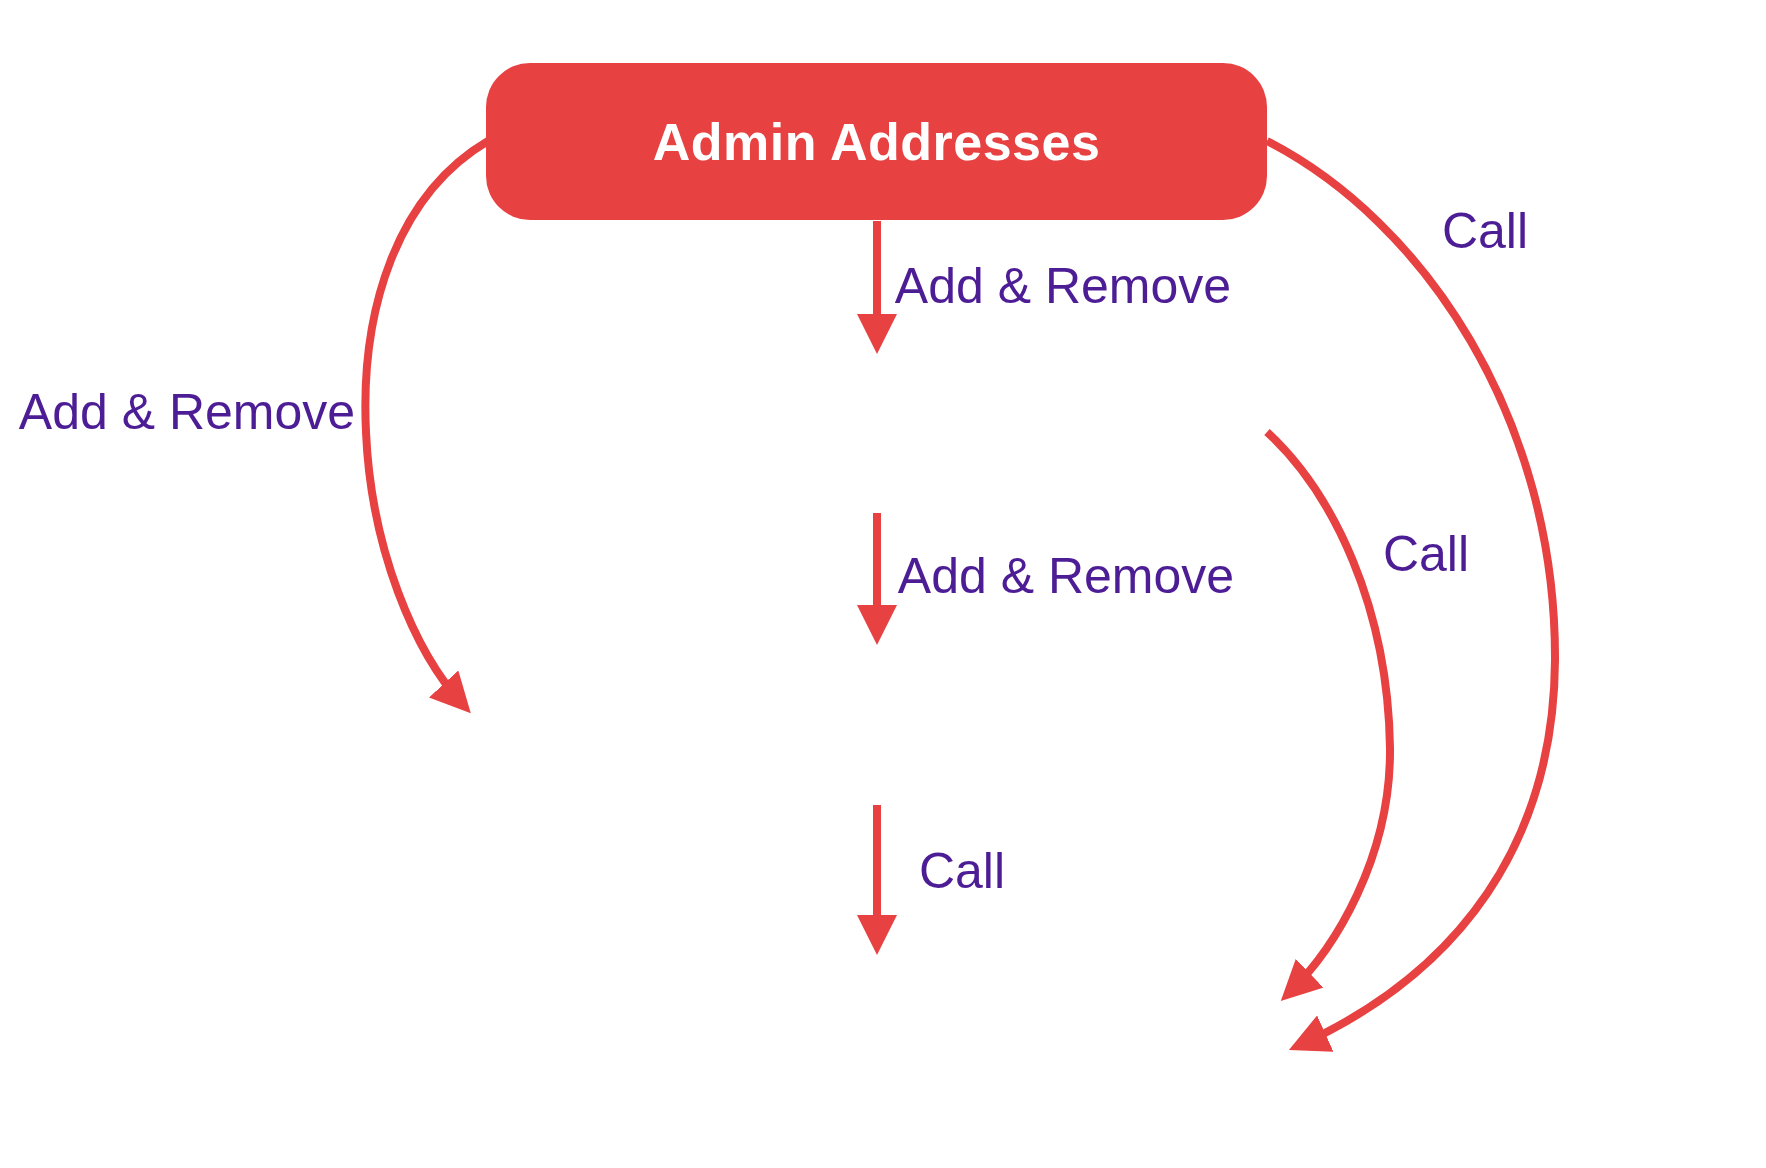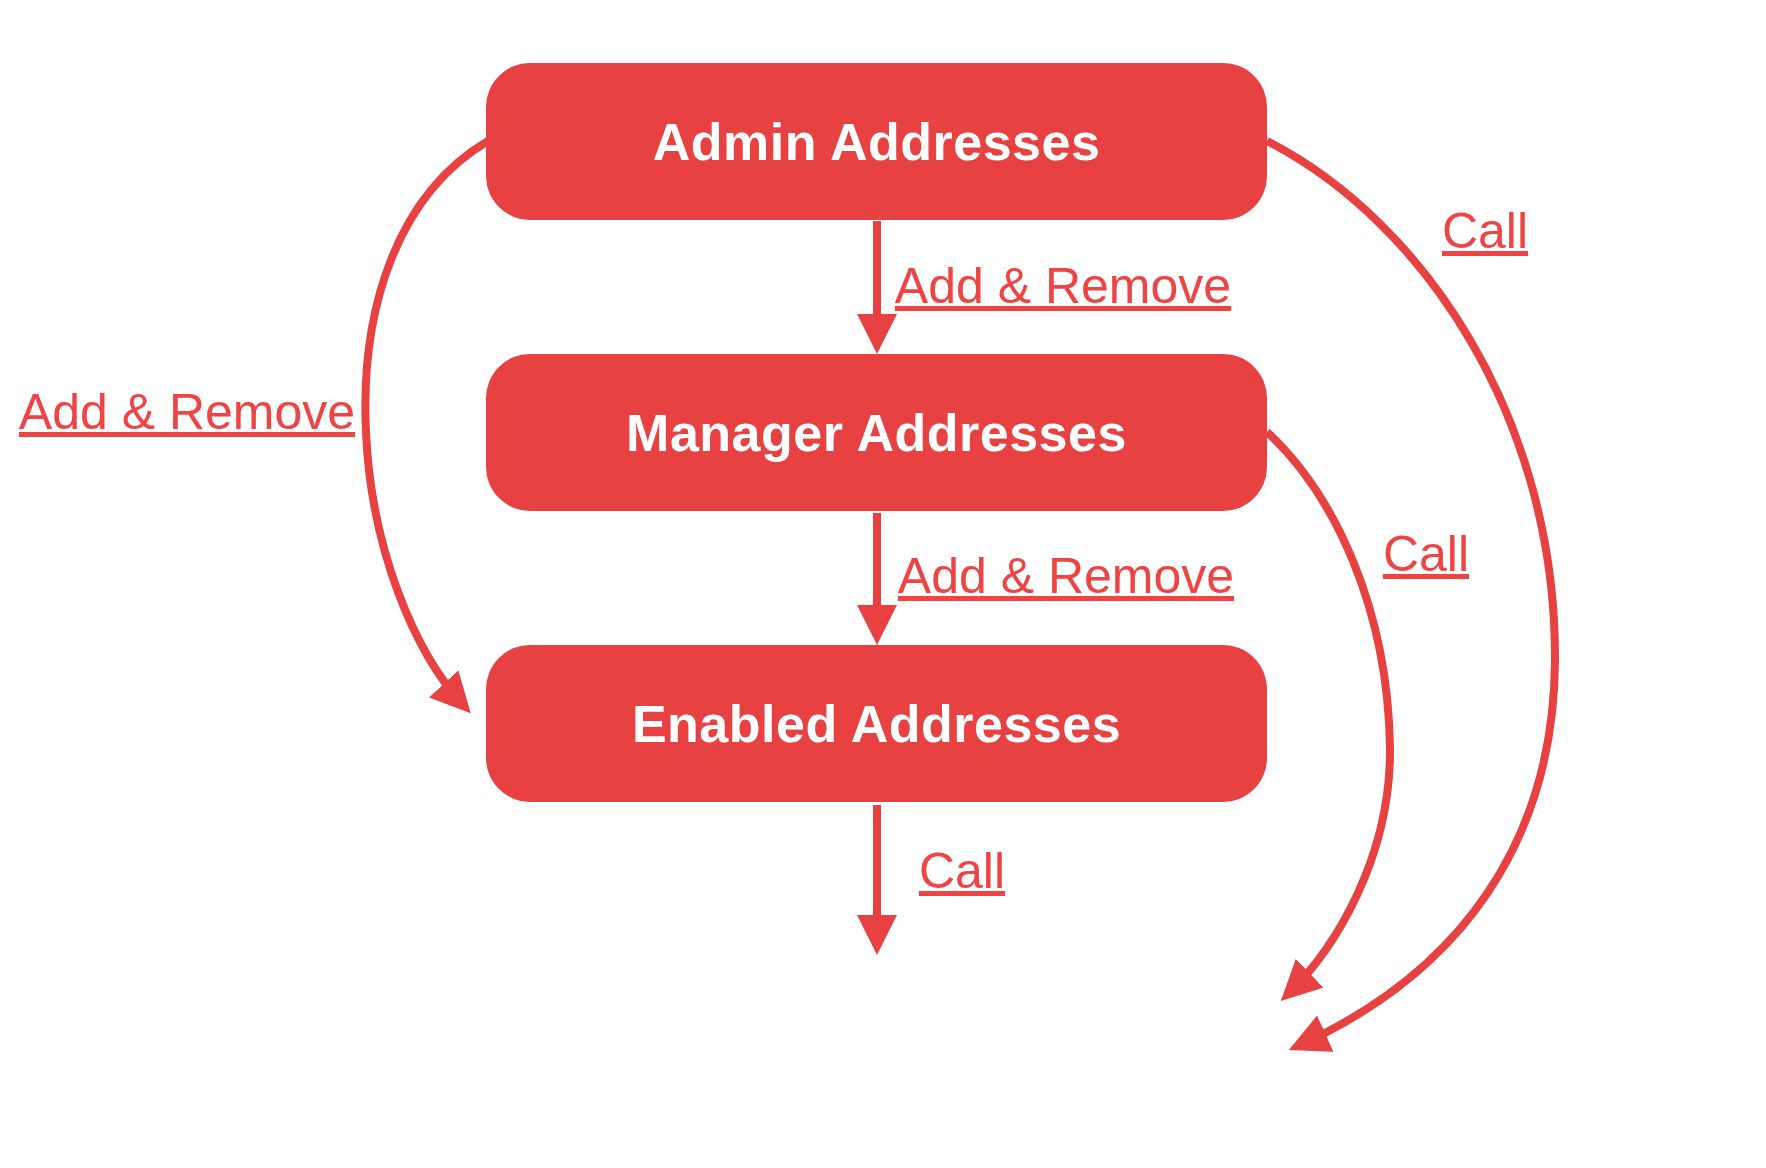--- a/index.html
+++ b/index.html
@@ -33,25 +33,24 @@
     letter-spacing: 0.5px;
     white-space: nowrap;
   }
   .node-admin      { top: 63px; }
   .node-manager    { top: 354px; }
   .node-enabled    { top: 645px; }
   .node-precompile { top: 955px; }
   .edge-label {
     position: absolute;
     transform: translate(-50%, -50%);
-    color: #ef4444;
+    color: #4c1d95;
     font-size: 50px;
     font-weight: 400;
     white-space: nowrap;
-    text-decoration: underline;
   }
   .lbl-add-remove-1    { left: 1063px; top: 286px; }
   .lbl-add-remove-2    { left: 1066px; top: 576px; }
   .lbl-call-bottom     { left: 962px;  top: 871px; }
   .lbl-add-remove-left { left: 187px;  top: 412px; }
   .lbl-call-top-right  { left: 1485px; top: 231px; }
   .lbl-call-mid-right  { left: 1426px; top: 554px; }
 </style>
 </head>
 <body>
@@ -75,27 +74,21 @@
 
     <path d="M 1267 141 C 1425 222 1556 420 1555 660 C 1554 840 1462 972 1298 1046" fill="none" stroke-width="8" marker-end="url(#arrowhead)" stroke="#e84142"></path>
 
     <path d="M 1267 432 C 1334 494 1388 608 1390 748 C 1391 856 1336 948 1288 994" fill="none" stroke-width="8" marker-end="url(#arrowhead)" stroke="#e84142"></path>
   </svg>
 
   <div class="node node-admin">
     <span>Admin Addresses</span>
   </div>
 
-  <div class="node node-manager">
-    <span>Manager Addresses</span>
-  </div>
 
-  <div class="node node-enabled">
-    <span>Enabled Addresses</span>
-  </div>
 
 
   <div class="edge-label lbl-add-remove-1">Add &amp; Remove</div>
 
   <div class="edge-label lbl-add-remove-2">Add &amp; Remove</div>
 
   <div class="edge-label lbl-call-bottom">Call</div>
 
   <div class="edge-label lbl-add-remove-left">Add &amp; Remove</div>
 

